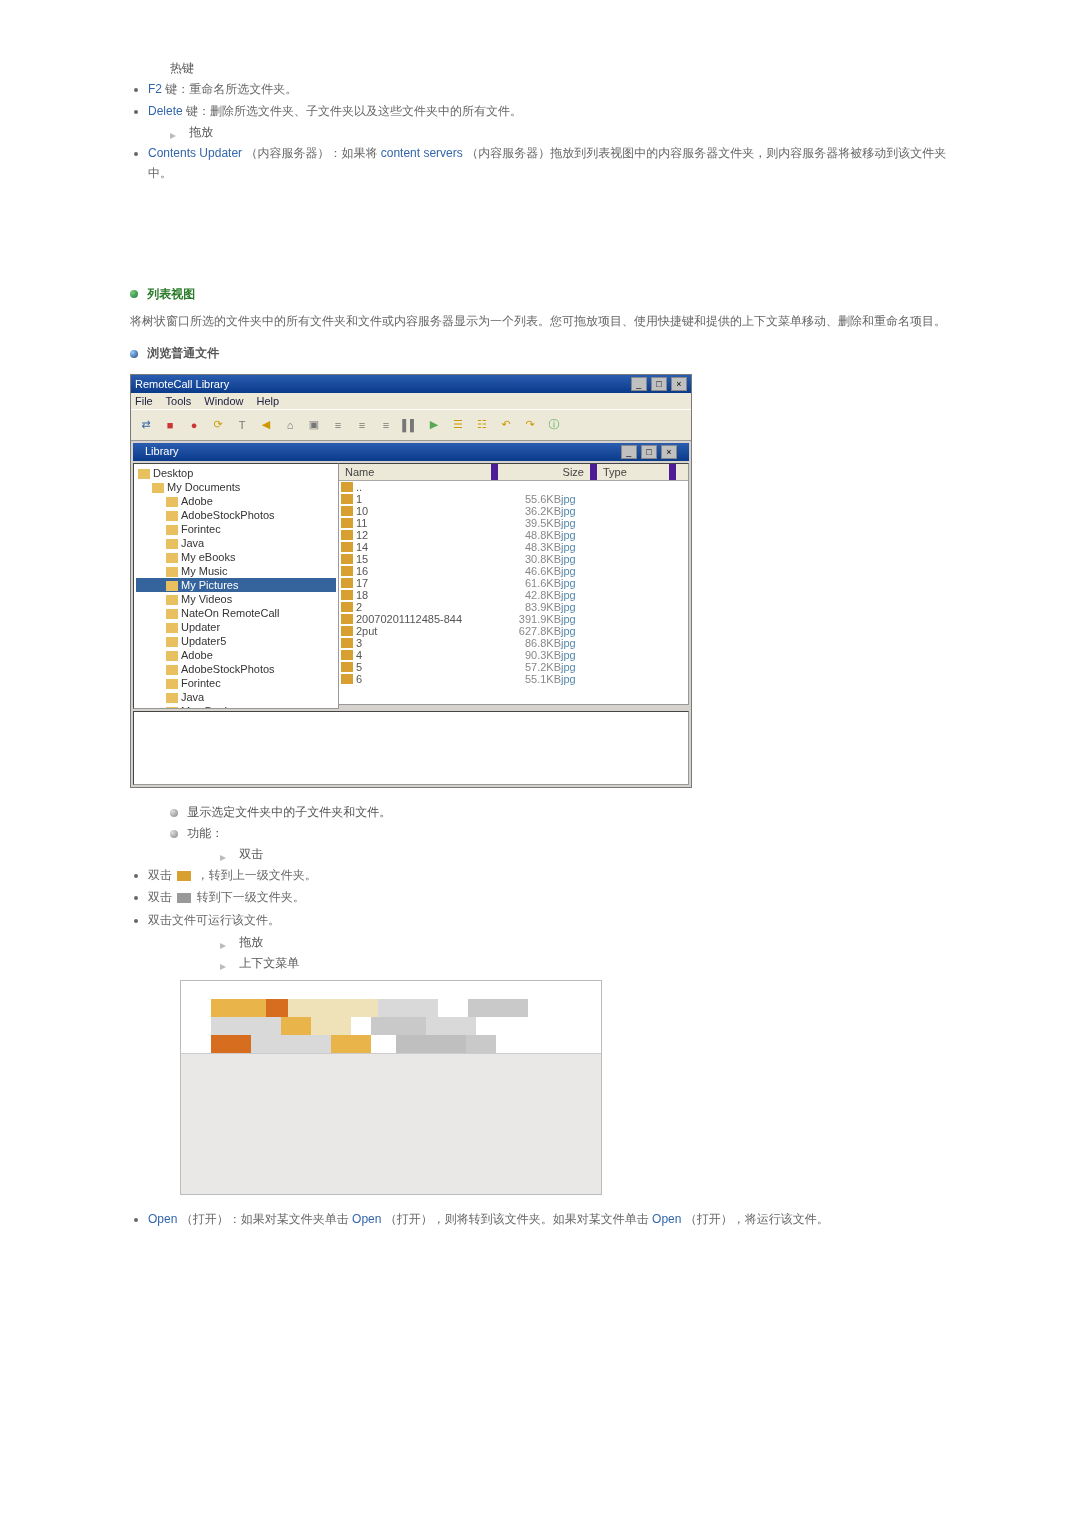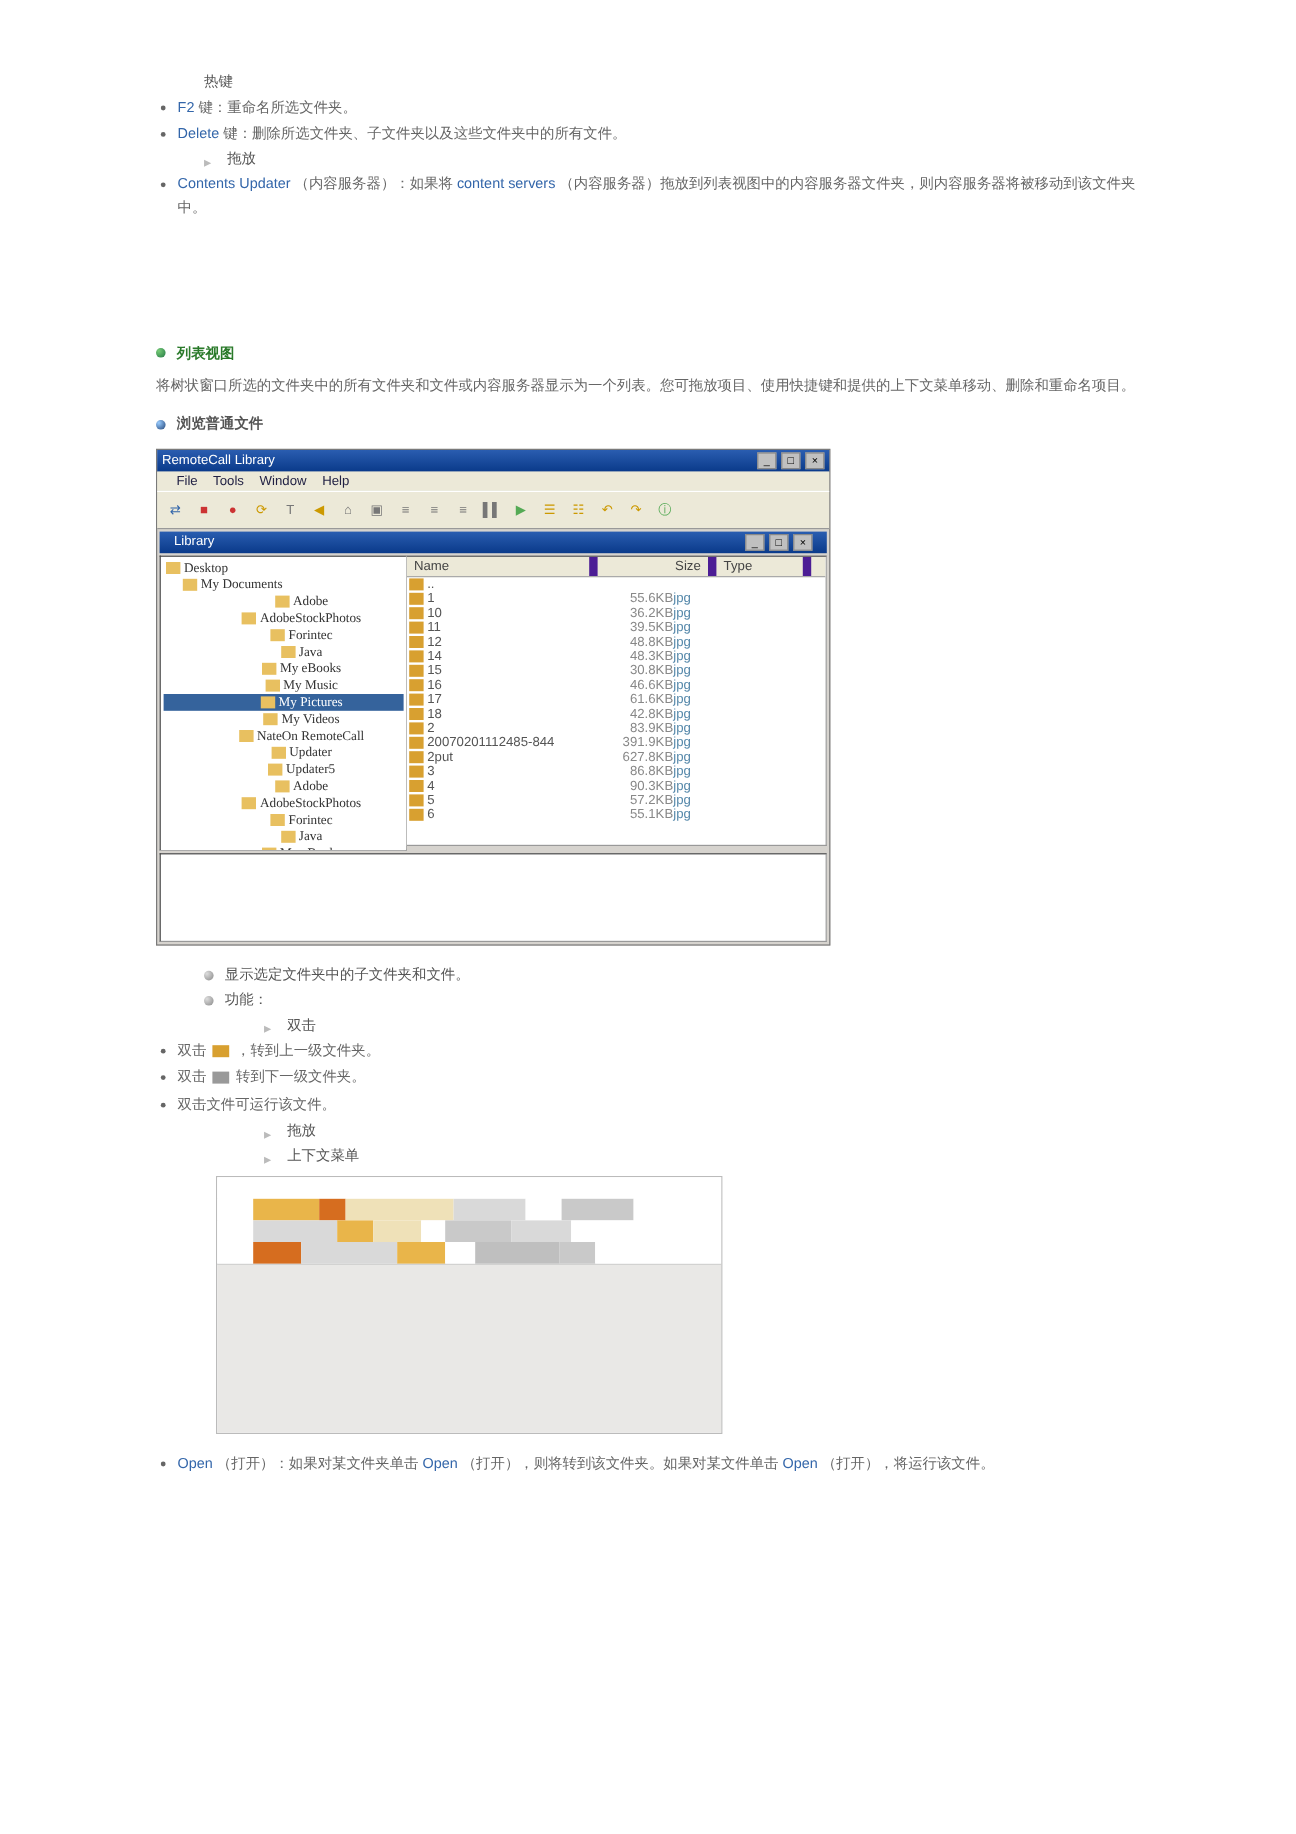--- a/index.html
+++ b/index.html
@@ -64,21 +64,21 @@
     display: flex;
     justify-content: space-between;
     align-items: center;
   }
   .titlebar .controls span {
     display:inline-block; width:14px; height:12px; background:#c0c0c0;
     border:1px solid #888; margin-left:1px; text-align:center; line-height:12px;
     color:#000; font-size:9px;
   }
   .menubar {
-    background:#ece9d8; padding:2px 16px; color:#224;
+    background:#ece9d8; padding:2px 4px; color:#224;
   }
   .menubar span { margin-right:10px; text-decoration: underline; text-decoration-color:transparent; }
   .menubar span::first-letter { text-decoration: underline; }
   .toolbar {
     background:#ece9d8; padding:4px; border-top:1px solid #fff; border-bottom:1px solid #999;
     display:flex; gap:2px; flex-wrap:wrap;
   }
   .tool-btn {
     width:22px; height:22px; display:flex; align-items:center; justify-content:center;
     color:#777;
@@ -118,24 +118,24 @@
   .col-name{flex:0 0 140px;} .col-size{flex:0 0 80px; text-align:right;} .col-type{flex:0 0 60px;}
   .list-body { overflow:auto; height:218px; }
   .list-row { display:flex; padding:0 2px; color:#555; }
   .list-row .c1{flex:0 0 140px; display:flex; align-items:center; gap:3px;}
   .list-row .c2{flex:0 0 80px; text-align:right; color:#888;}
   .list-row .c3{flex:0 0 60px; color:#58a;}
   .file-ic{width:12px;height:10px;background:#d8a030;display:inline-block;}
   .bottom-pane{
     margin:2px; height:72px; background:#fff; border:1px inset #999;
   }
-  .tree-node{white-space:nowrap; color:#333; line-height:14px;font-family:Liberation Serif, serif;}
+  .tree-node{white-space:nowrap; color:#333; line-height:14px;}
   .tree-node .fld{width:12px;height:10px;display:inline-block;background:#e8c060;margin-right:3px;vertical-align:middle;}
   .tree-node.sel{background:#35639c;color:#fff;}
-  .tree-ind0{padding-left:2px;} .tree-ind1{padding-left:16px;} .tree-ind2{padding-left:30px;text-align:center;}
+  .tree-ind0{padding-left:2px;} .tree-ind1{padding-left:16px;} .tree-ind2{padding-left:30px;}
   .tb-red{color:#c33;} .tb-blue{color:#36a;} .tb-gold{color:#c90;} .tb-green{color:#5a5;}
   .inline-ic-orange{display:inline-block;width:14px;height:10px;background:#d8a030;vertical-align:middle;margin:0 2px;}
   .inline-ic-grey{display:inline-block;width:14px;height:10px;background:#999;vertical-align:middle;margin:0 2px;}
   .subhead { margin: 8px 0; }
 
   
   .ctx-mock {
     width: 420px;
     border: 1px solid #bbb;
     margin: 8px 0 14px 50px;

